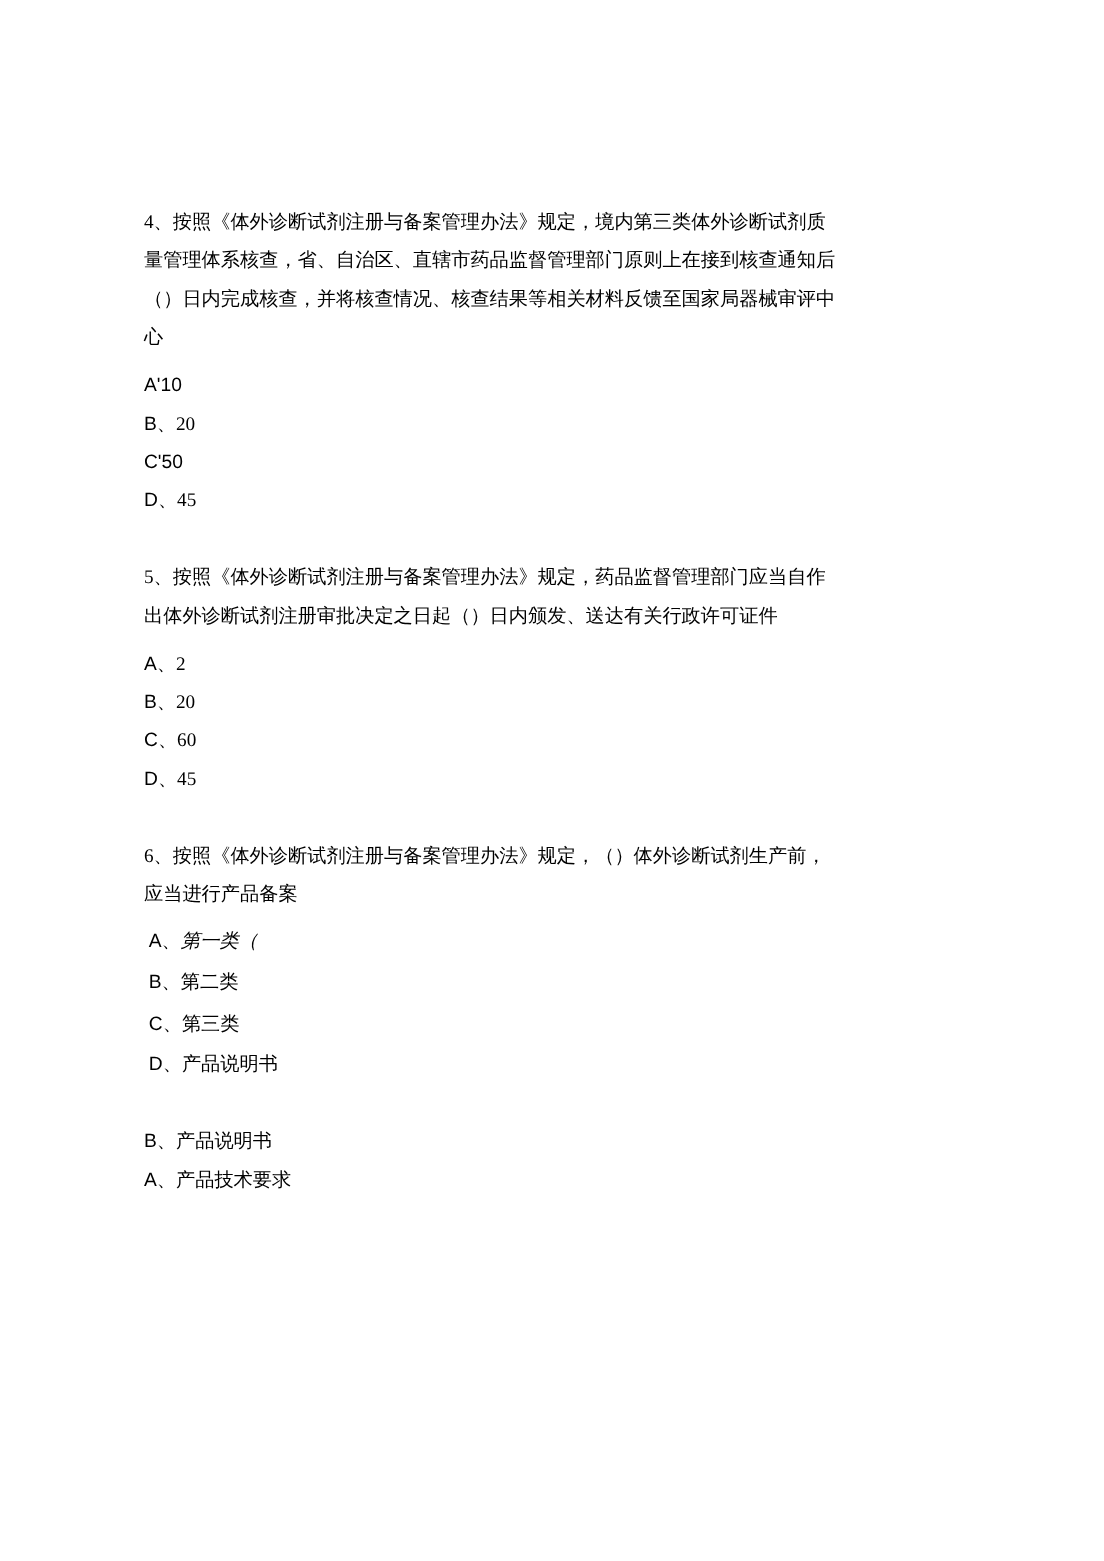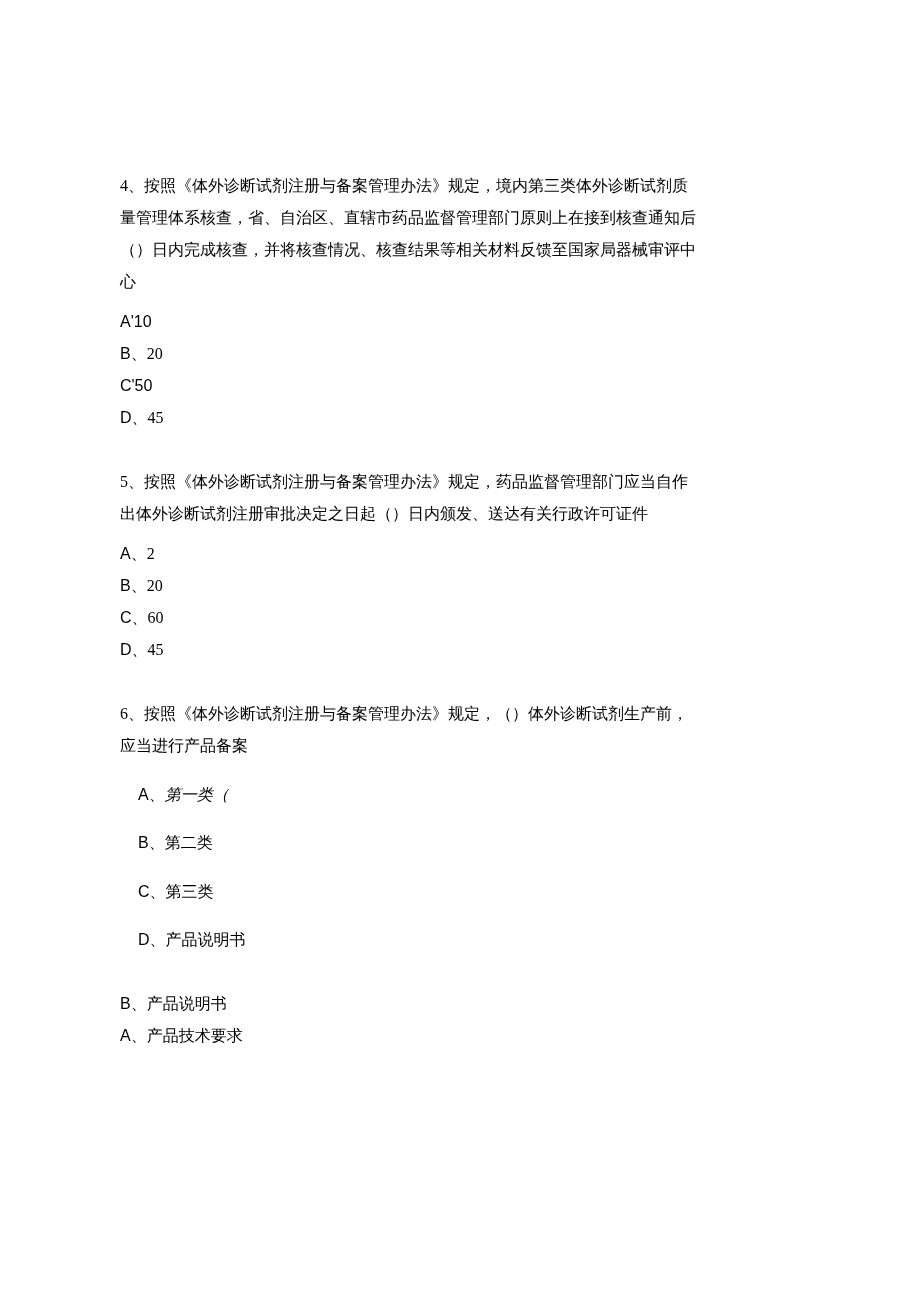--- a/index.html
+++ b/index.html
@@ -18,21 +18,21 @@
     color: #000000;
     line-height: 2.0;
   }
   .block {
     margin-bottom: 32px;
   }
   .stem {
     margin-bottom: 8px;
   }
   .options p {
-    margin: 18px;
+    margin: 4px;
   }
   .ital {
     font-style: italic;
   }
   .sans-part {
     font-family: Arial, "Helvetica Neue", sans-serif;
   }
   .small-gap p {
     margin: 0;
   }

